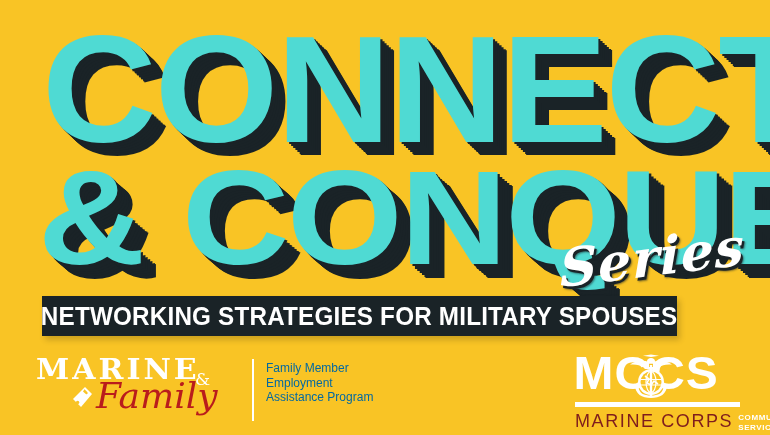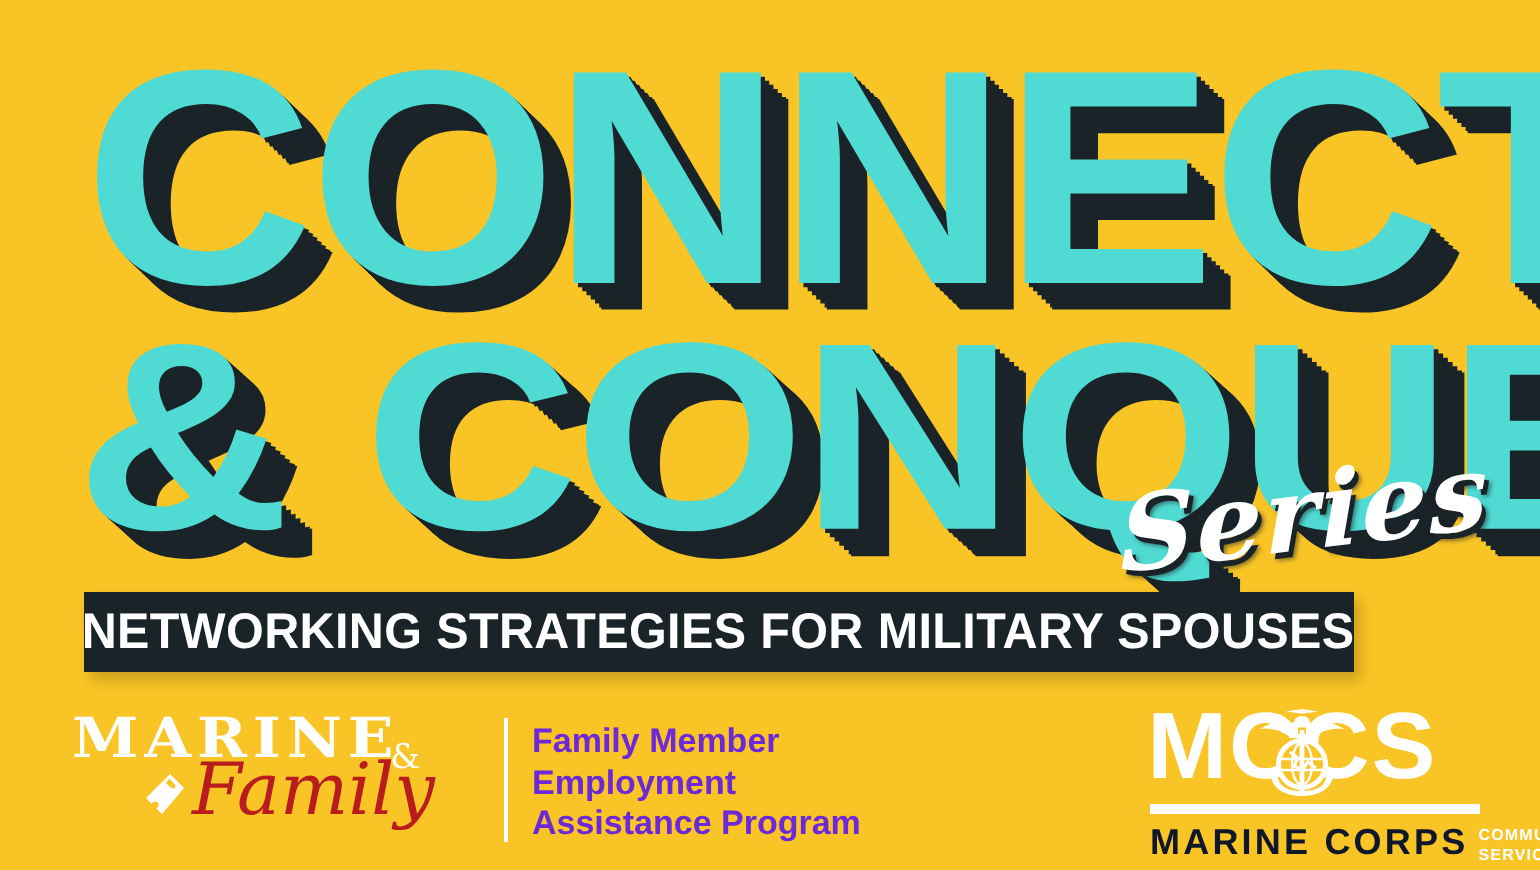--- a/index.html
+++ b/index.html
@@ -140,24 +140,24 @@
     left:36px; top:33px;
     width:22px; height:24px;
   }
   .mf-divider{
     width:2px;
     height:62px;
     background:#FFFFFF;
     margin:6px 12px 0 16px;
   }
   .mf-program{
-    color:#6d28d9;
-    font-family:"Liberation Sans", sans-serif;
-    font-weight:700;
-    font-size:17px;
+    color:#0369a1;
+    font-family:"Liberation Sans", sans-serif;
+    font-weight:400;
+    font-size:12px;
     line-height:1.22;
     margin-top:8px;
     white-space:nowrap;
   }
 
   
   .mccs-lockup{
     position:absolute;
     left:575px; top:6px;
     width:165px;
@@ -189,23 +189,23 @@
     height:5px;
     background:#FFFFFF;
     margin-top:1px;
   }
   .mccs-bottom{
     display:flex;
     align-items:flex-start;
     margin-top:5px;
   }
   .mccs-mc{
-    color:#0f172a;
-    font-family:"Liberation Sans", sans-serif;
-    font-weight:700;
+    color:#7f1d1d;
+    font-family:"Liberation Sans", sans-serif;
+    font-weight:400;
     font-size:18px;
     letter-spacing:1.6px;
     line-height:1;
     white-space:nowrap;
   }
   .mccs-cs{
     color:#FFFFFF;
     font-family:"Liberation Sans", sans-serif;
     font-weight:700;
     font-size:8px;

